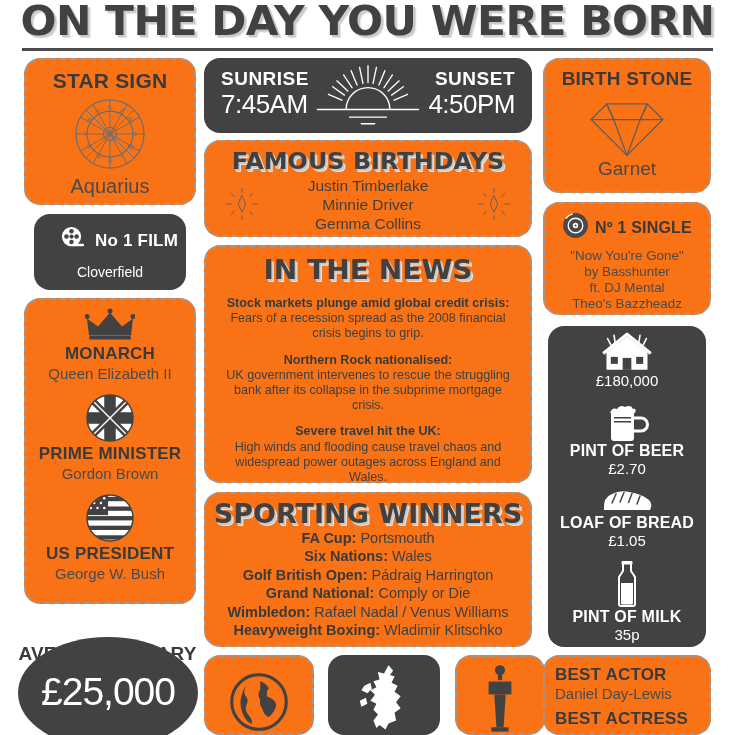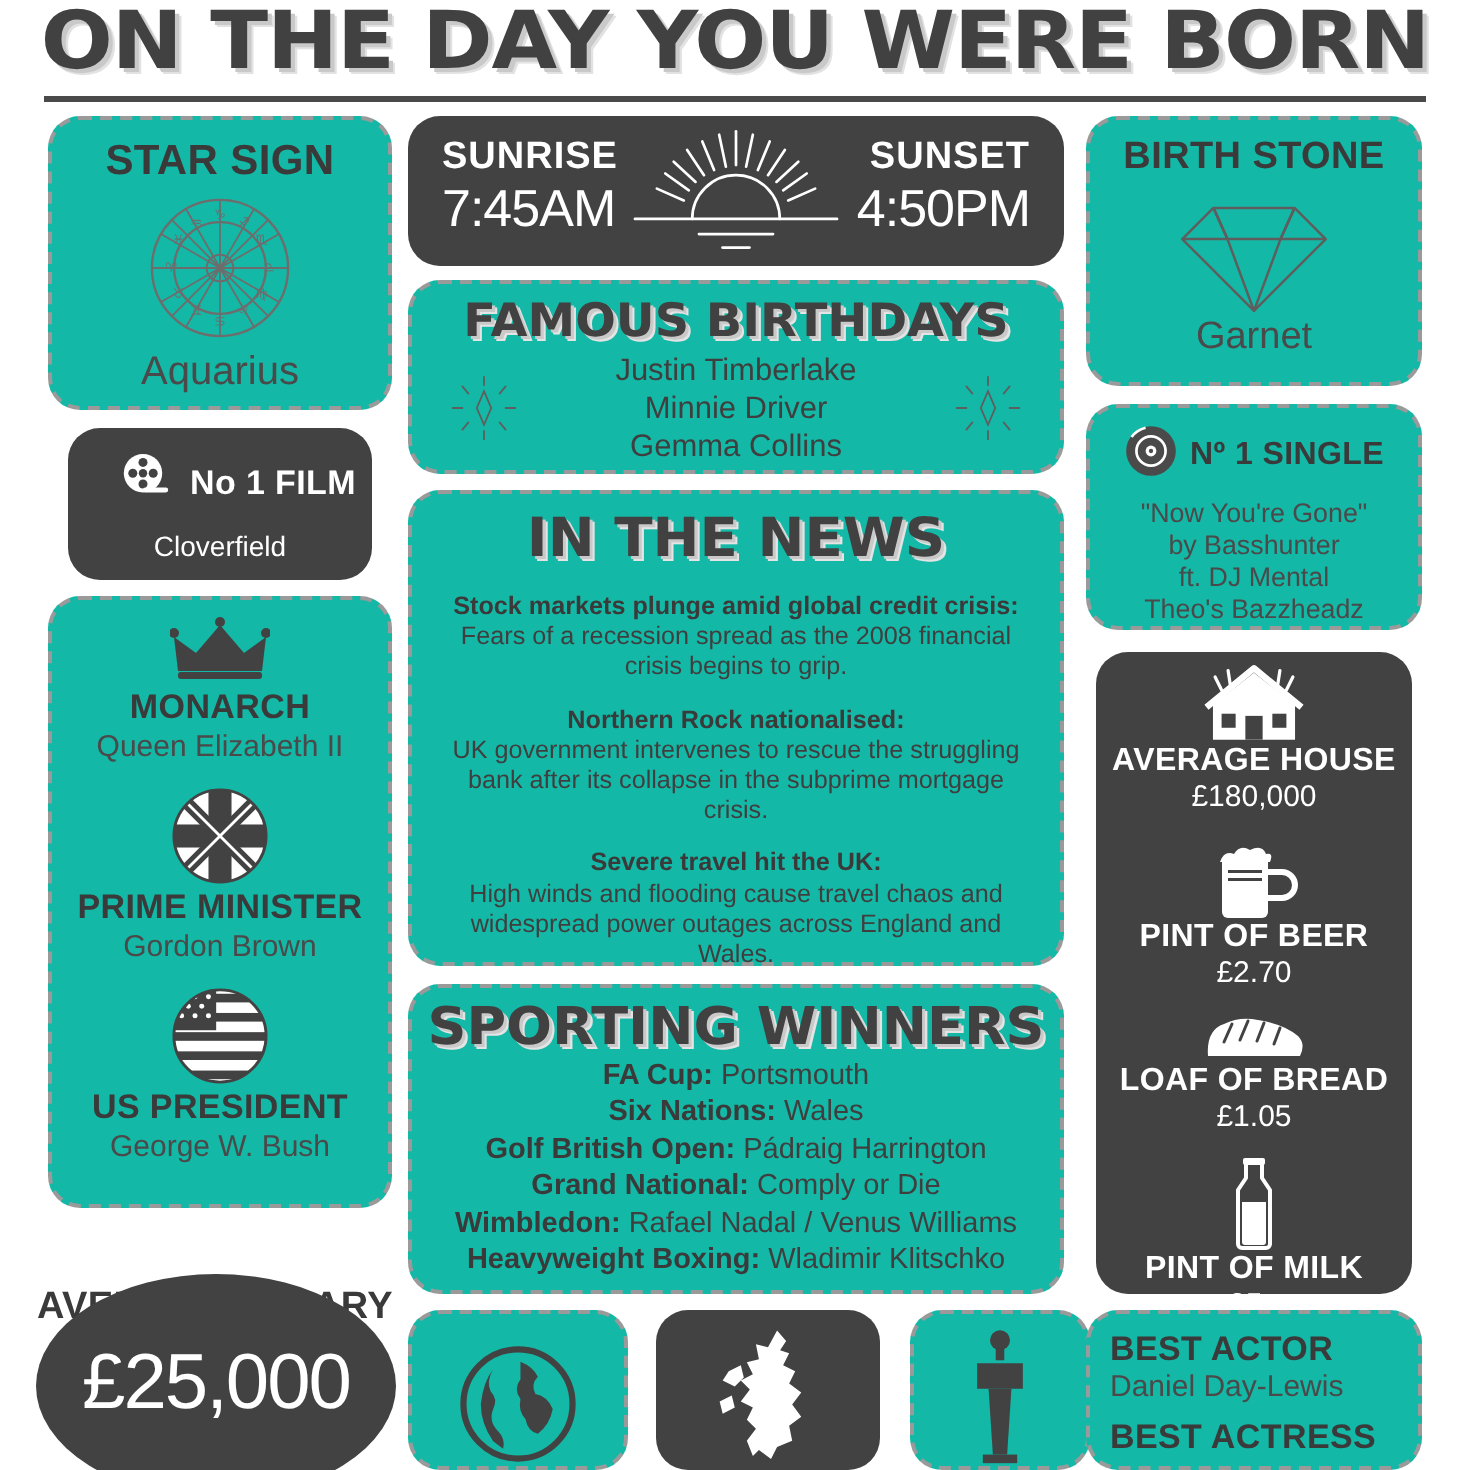--- a/index.html
+++ b/index.html
@@ -27,21 +27,21 @@
     text-shadow:2px 2px 0 #c9c9c9, 3px 3px 0 #e2e2e2;
     white-space:nowrap;
   }
   .title-rule{
     position:absolute;left:22px;top:48px;width:691px;height:3px;background:#4a4a4a;
   }
 
   
   .panel{position:absolute;box-sizing:border-box;}
   .dashed{
-    border:2px dashed #9a9a9a;border-radius:16px;background:#14b8a6;
+    border:2px dashed #9a9a9a;border-radius:16px;background:#f97316;
   }
   .dark{
     background:#424242;border-radius:16px;color:#ffffff;
   }
   .dark .hd,.dark .val{color:#ffffff;}
 
   .hd{
     font-weight:bold;text-align:center;letter-spacing:0.2px;color:#3a3a3a;
   }
   .val{text-align:center;color:#4a4a4a;}
@@ -438,21 +438,20 @@
           <rect x="20" y="46" width="13" height="13" fill="#424242"></rect>
           <rect x="67" y="46" width="13" height="13" fill="#424242"></rect>
           <g stroke="#fff" stroke-width="3" stroke-linecap="round">
             <line x1="14" y1="12" x2="20" y2="24"></line>
               <line x1="26" y1="6" x2="28" y2="19"></line>
             <line x1="86" y1="12" x2="80" y2="24"></line>
               <line x1="74" y1="6" x2="72" y2="19"></line>
           </g>
         </svg>
       </div>
-      <div class="hd">AVERAGE HOUSE</div>
       <div class="val">£180,000</div>
     </div>
     <div class="blk" style="margin-top:11px;">
       <div class="ic">
         <svg width="44" height="42" viewBox="0 0 88 84">
           <path d="M12 26 L12 76 A6 6 0 0 0 18 82 L52 82 A6 6 0 0 0 58 76 L58 26 Z" fill="#fff"></path>
           <path d="M58 36 L72 36 A10 10 0 0 1 72 62 L58 62" fill="none" stroke="#fff" stroke-width="6"></path>
           <path d="M10 26 Q14 14 24 18 Q30 8 40 14 Q52 8 56 18 Q64 16 60 26 Z" fill="#fff"></path>
           <g fill="#424242">
             <rect x="18" y="34" width="34" height="3"></rect>

